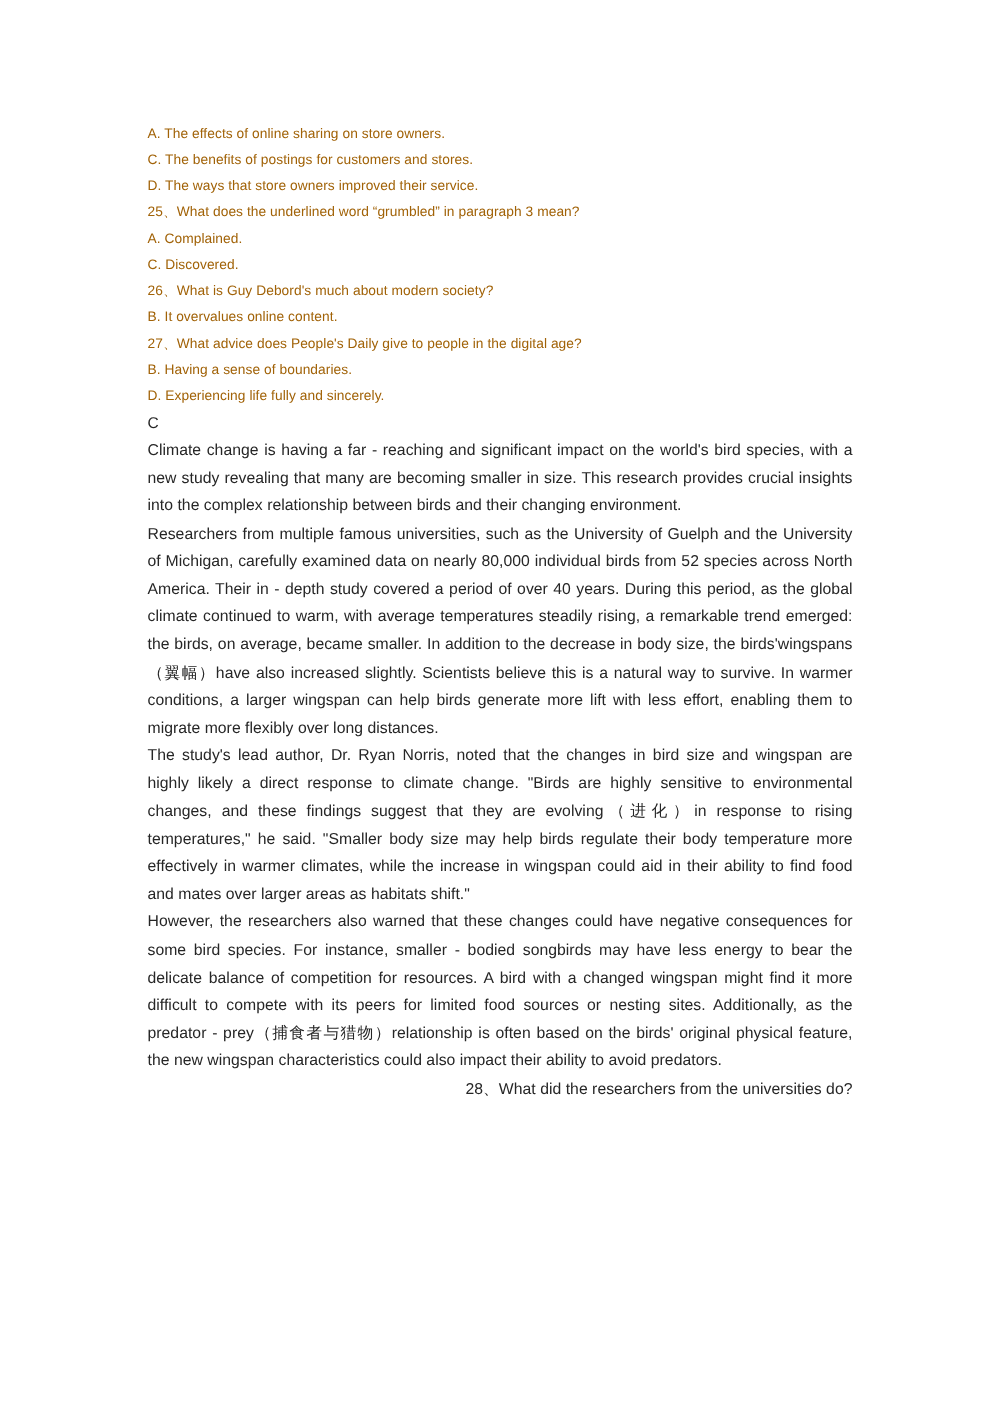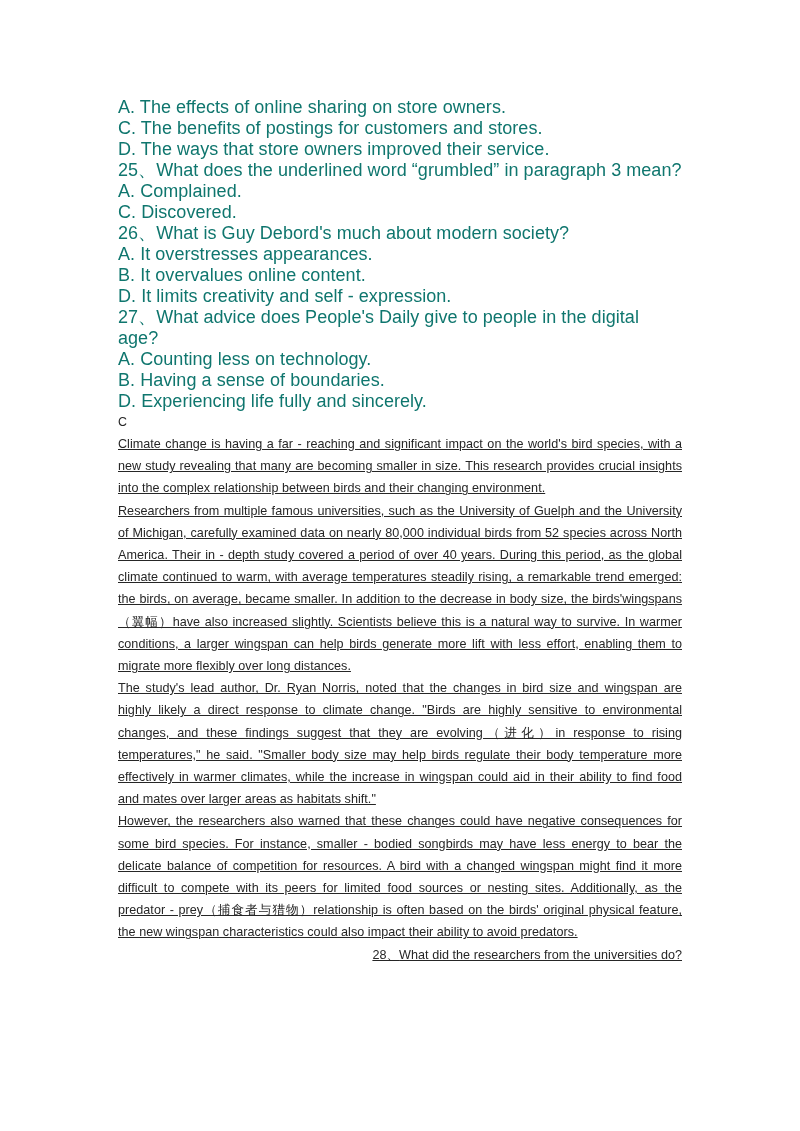--- a/index.html
+++ b/index.html
@@ -15,42 +15,41 @@
     color: #262626;
     overflow: hidden;
   }
   #page {
     position: absolute;
     left: 118px;
     top: 97px;
     width: 564px;
   }
   .qline {
-    font-size: 18px;
+    font-size: 11px;
     line-height: 21px;
     text-align: left;
     white-space: pre-wrap;
     letter-spacing: 0.05px;
-    color: #0f766e;
+    color: #a16207;
   }
   .answer-line {
     font-size: 12.4px;
     line-height: 21px;
     text-align: left;
     color: #262626;
   }
   .para {
     font-size: 12.6px;
     line-height: 22.2px;
     text-align: justify;
     text-justify: inter-word;
     color: #262626;
     margin: 0;
     letter-spacing: 0.03px;
-    text-decoration: underline;
   }
   .para.last-q {
     text-align: right;
   }
 </style>
 </head>
 <body>
 
 <div id="page">
 
@@ -61,28 +60,25 @@
   </div>
 
   <div>
     <div class="qline"><span>25、</span><span>What does the underlined word “grumbled” in paragraph 3 mean?</span></div>
     <div class="qline">A. Complained.</div>
     <div class="qline">C. Discovered.</div>
   </div>
 
   <div>
     <div class="qline"><span>26、</span><span>What is Guy Debord's much about modern society?</span></div>
-    <div class="qline">A. It overstresses appearances.</div>
     <div class="qline">B. It overvalues online content.</div>
-    <div class="qline">D. It limits creativity and self - expression.</div>
   </div>
 
   <div>
     <div class="qline"><span>27、</span><span>What advice does People's Daily give to people in the digital age?</span></div>
-    <div class="qline">A. Counting less on technology.</div>
     <div class="qline">B. Having a sense of boundaries.</div>
     <div class="qline">D. Experiencing life fully and sincerely.</div>
   </div>
 
   <div class="answer-line">C</div>
 
   <div>
     <p class="para">Climate change is having a far - reaching and significant impact on the world's bird species, with a new study revealing that many are becoming smaller in size. This research provides crucial insights into the complex relationship between birds and their changing environment.</p>
     <p class="para">Researchers from multiple famous universities, such as the University of Guelph and the University of Michigan, carefully examined data on nearly 80,000 individual birds from 52 species across North America. Their in - depth study covered a period of over 40 years. During this period, as the global climate continued to warm, with average temperatures steadily rising, a remarkable trend emerged: the birds, on average, became smaller. In addition to the decrease in body size, the birds'wingspans（翼幅）have also increased slightly. Scientists believe this is a natural way to survive. In warmer conditions, a larger wingspan can help birds generate more lift with less effort, enabling them to migrate more flexibly over long distances.</p>
     <p class="para">The study's lead author, Dr. Ryan Norris, noted that the changes in bird size and wingspan are highly likely a direct response to climate change. "Birds are highly sensitive to environmental changes, and these findings suggest that they are evolving（进化）in response to rising temperatures," he said. "Smaller body size may help birds regulate their body temperature more effectively in warmer climates, while the increase in wingspan could aid in their ability to find food and mates over larger areas as habitats shift."</p>

